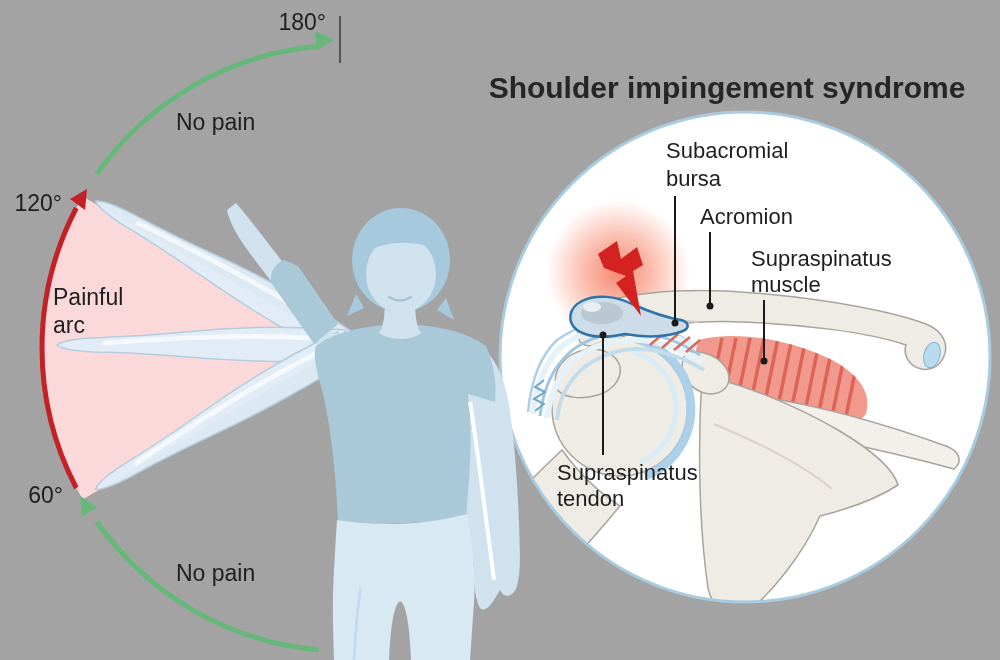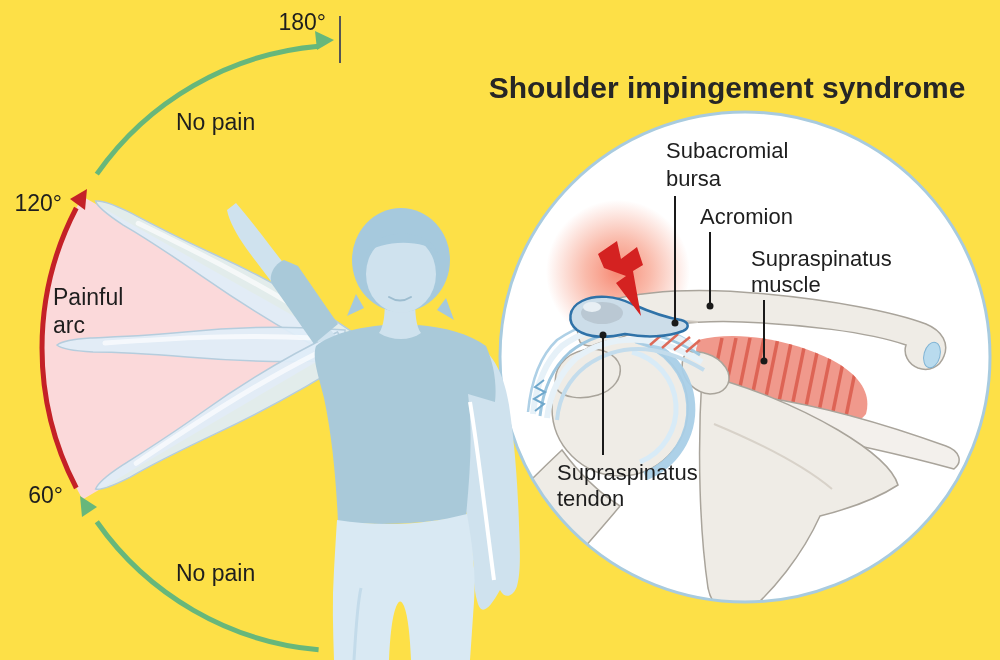--- a/index.html
+++ b/index.html
@@ -1,16 +1,16 @@
 <!DOCTYPE html>
 <html><head>
 <meta charset="utf-8">
 <style>
   html,body { margin:0; padding:0; background:#ffffff; }
-  .stage { position:relative; width:1000px; height:660px; background:#fde047; overflow:hidden; }
+  .stage { position:relative; width:1000px; height:660px; background:#a3a3a3; overflow:hidden; }
   svg { display:block; }
   text { font-family:"Liberation Sans","DejaVu Sans",sans-serif; fill:#1e1e1e; }
   .lbl    { font-size:23px; }
   .ins    { font-size:22px; }
   .ttl    { font-size:30px; font-weight:bold; fill:#262626; }
   .leader { stroke:#1a1a1a; stroke-width:2; }
   .bone   { fill:#efece6; stroke:#a9a49b; stroke-width:1.5; }
   .bone2  { fill:#f3f0ec; stroke:#a9a49b; stroke-width:1.5; }
 </style>
 </head>

